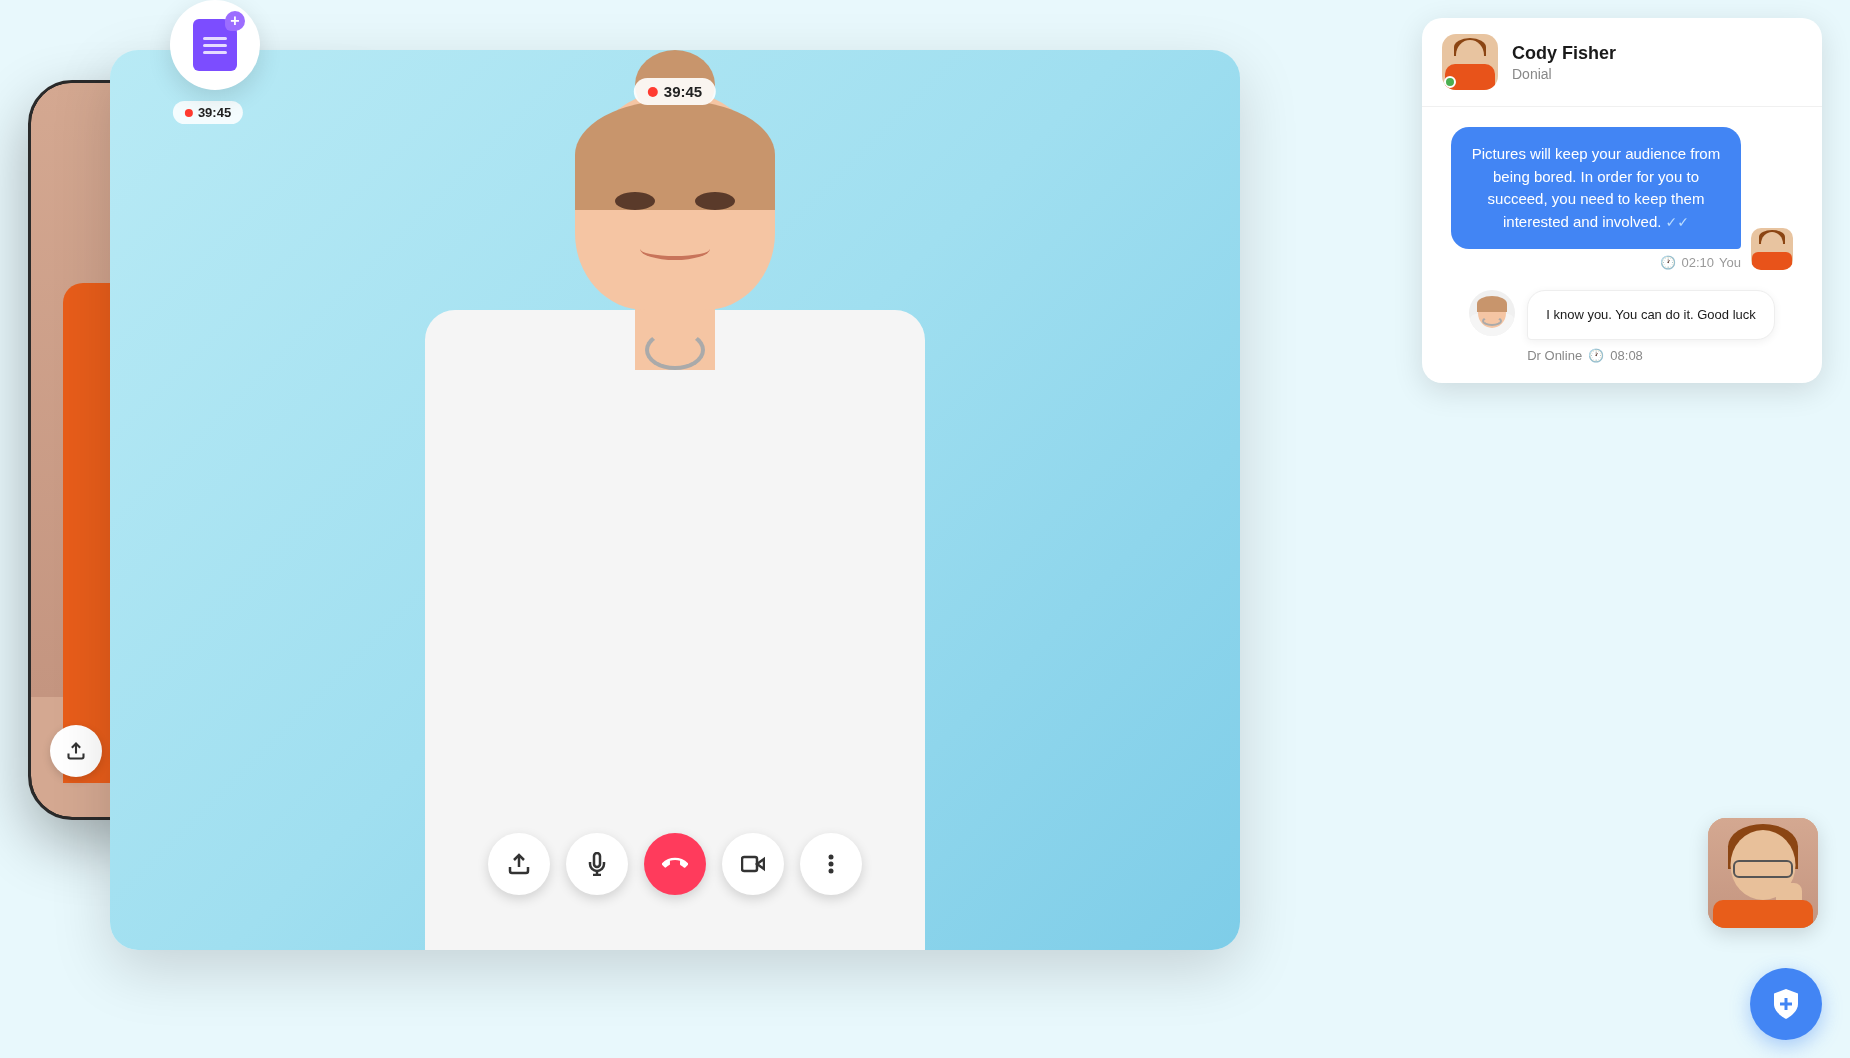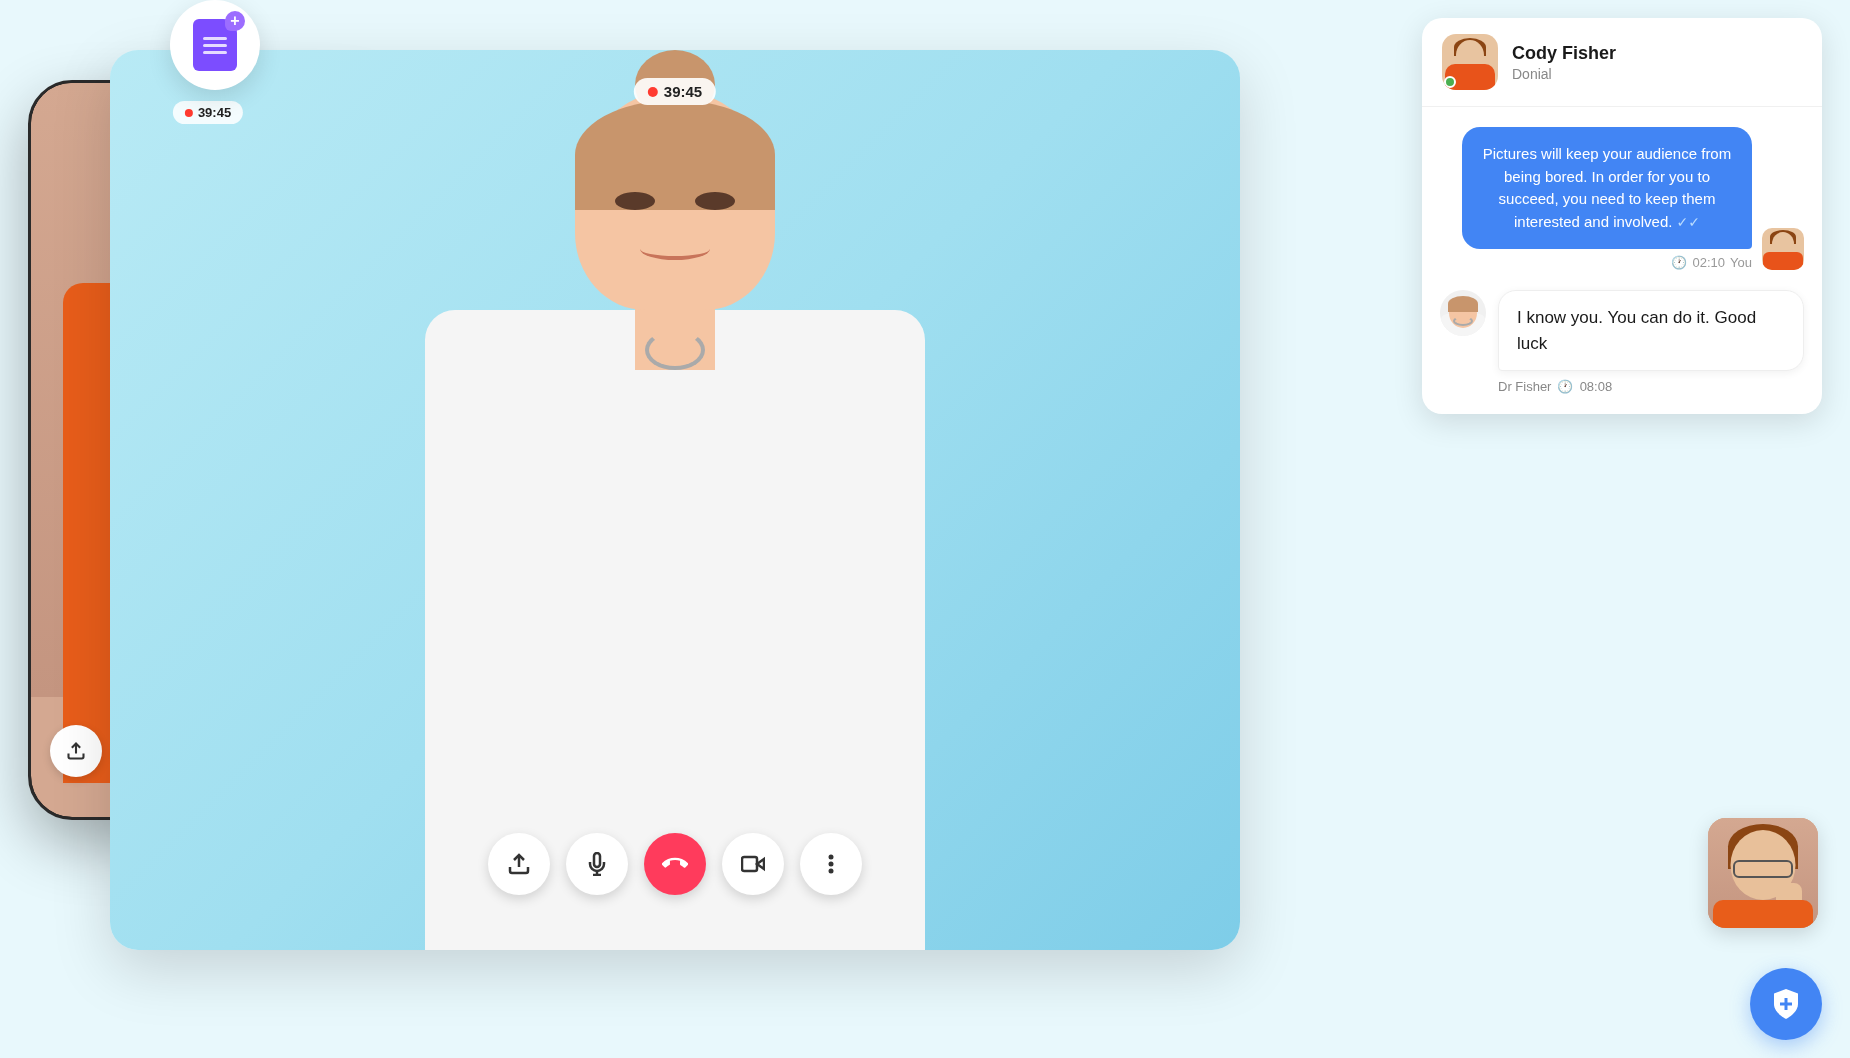--- a/index.html
+++ b/index.html
@@ -269,20 +269,21 @@
       margin-top: 2px;
     }
 
     
     .chat-messages {
       padding: 20px 18px;
       display: flex;
       flex-direction: column;
       gap: 20px;
       min-height: 250px;
+      align-items: center;
     }
 
     
     .msg-sent {
       display: flex;
       justify-content: flex-end;
       align-items: flex-end;
       gap: 10px;
     }
     .msg-sent-content {
@@ -364,21 +365,21 @@
       align-items: center;
       justify-content: center;
     }
     .received-content {}
     .received-bubble {
       background: #fff;
       border: 1px solid #eee;
       color: #1a1a1a;
       padding: 14px 18px;
       border-radius: 18px 18px 18px 4px;
-      font-size: 17px;
+      font-size: 13px;
       line-height: 1.5;
       box-shadow: 0 2px 8px rgba(0,0,0,0.06);
     }
     .received-meta {
       display: flex;
       align-items: center;
       gap: 6px;
       margin-top: 8px;
       font-size: 13px;
       color: #888;
@@ -682,21 +683,21 @@
           <div style="position:absolute;top:6px;left:50%;transform:translateX(-50%);width:30px;height:16px;background:#c8956c;border-radius:50% 50% 0 0;"></div>
 
           <div style="position:absolute;top:26px;left:50%;transform:translateX(-50%);width:20px;height:10px;border:2px solid #aaa;border-radius:50%;border-top-color:transparent;"></div>
         </div>
       </div>
       <div class="received-content">
         <div class="received-bubble">
           <span>I know you. You can do it. Good luck</span>
         </div>
         <div class="received-meta">
-          <span>Dr Fisher</span>
+          <span>Dr Online</span>
           <span>🕐</span>
           <span>08:08</span>
         </div>
       </div>
     </div>
   </div>
 </div>
 
 <div class="thumb-small">
   <div class="thumb-face">

